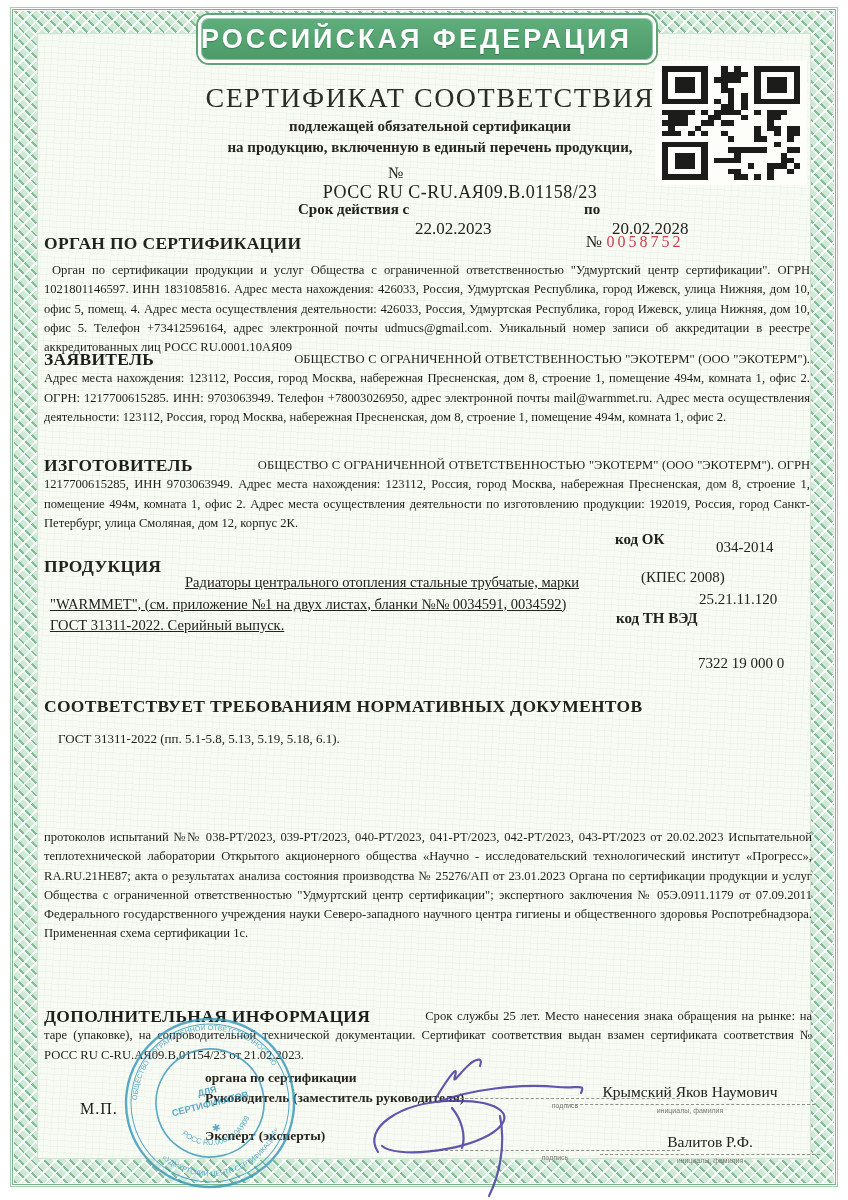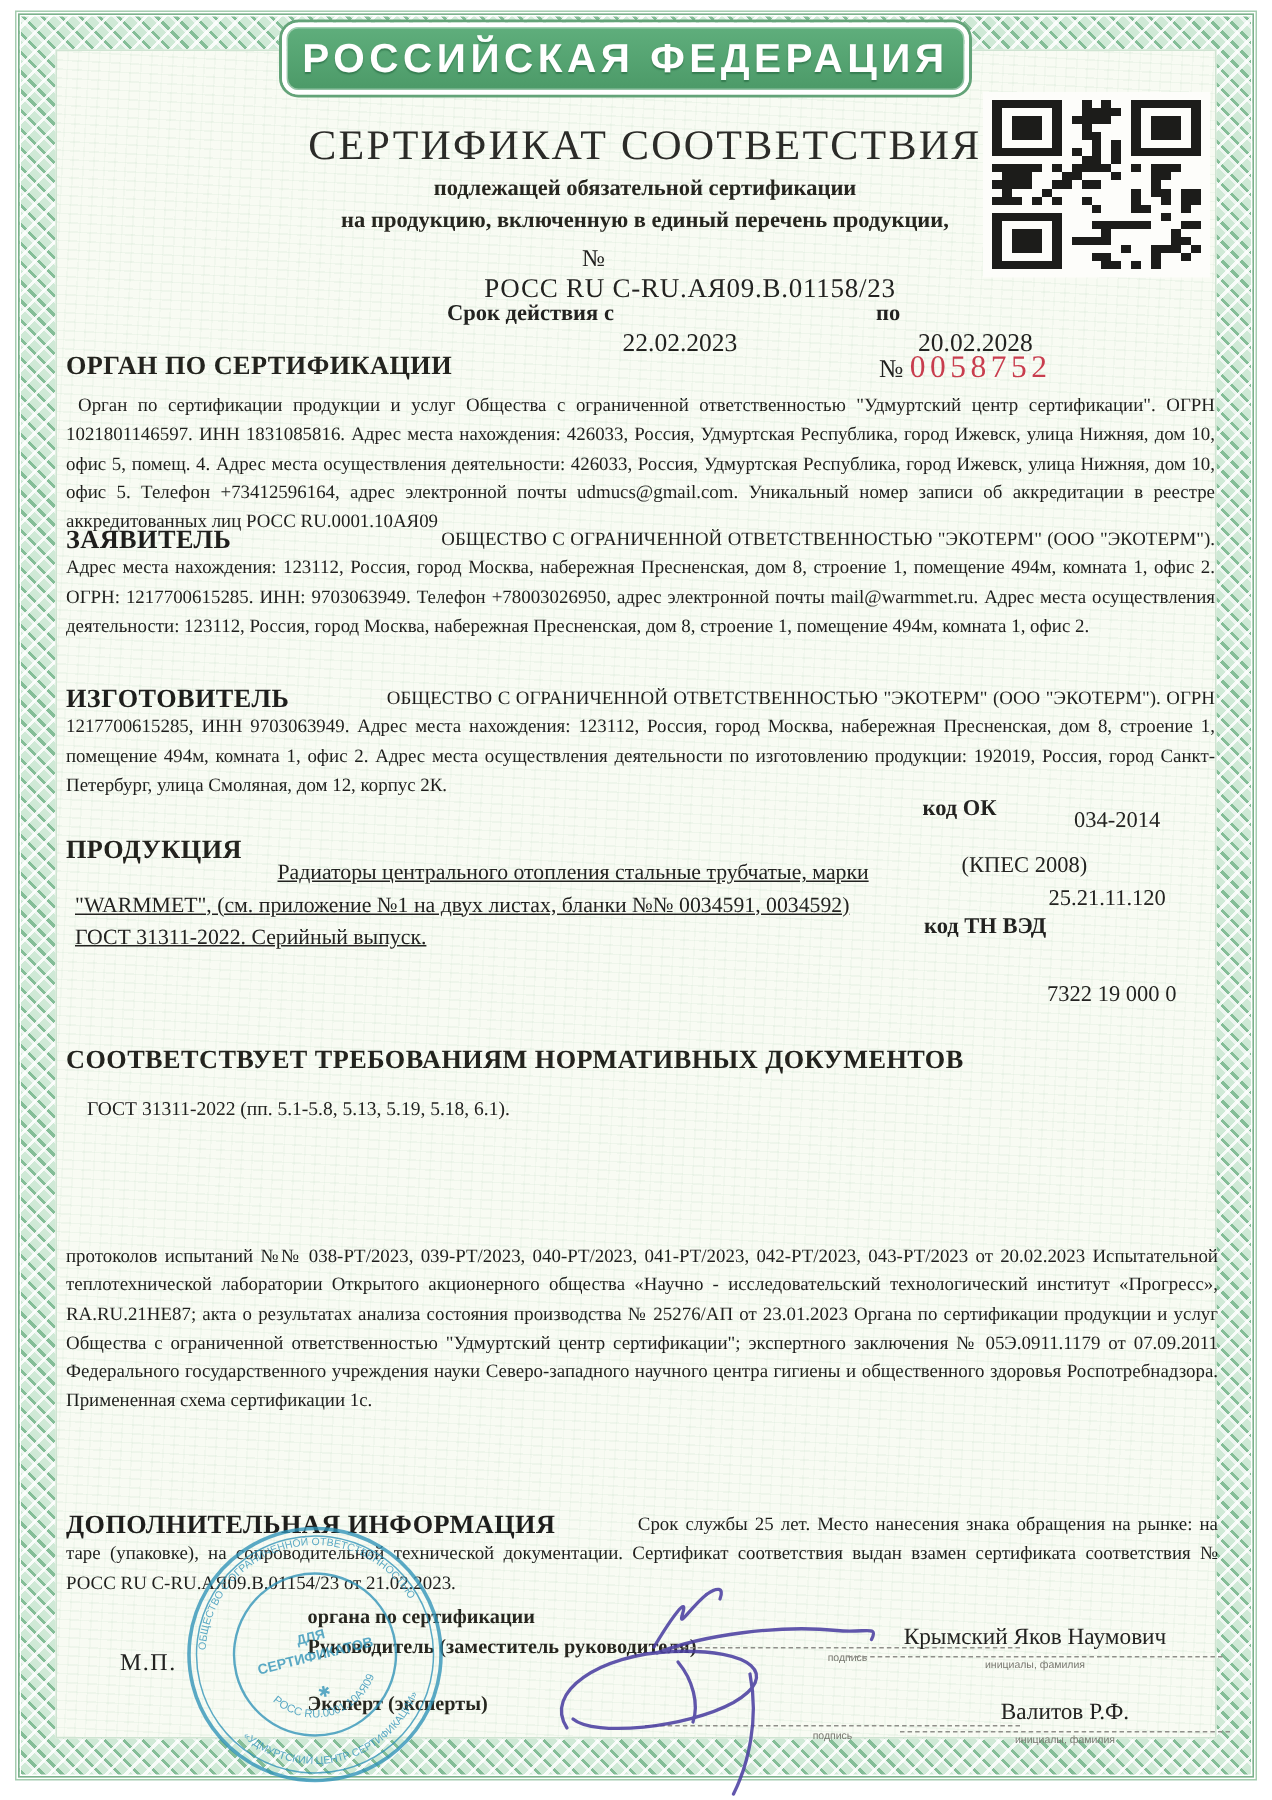--- a/index.html
+++ b/index.html
@@ -14,45 +14,45 @@
       repeating-linear-gradient(45deg, #84bd97 0 4px, #cfe9d6 4px 9px);
     border:1px solid #7cb18c;
     box-shadow:0 0 0 1px #ffffff, 0 0 0 2px #a4ccaf, inset 0 0 0 1px #ffffff;}
   .inner-page{position:absolute;left:37px;top:33px;right:37px;bottom:41px;
     background-color:#f8fbf3;
     background-image:
       repeating-linear-gradient(3deg, rgba(150,195,160,.10) 0 1px, rgba(0,0,0,0) 1px 6px),
       repeating-linear-gradient(93deg, rgba(150,195,160,.07) 0 1px, rgba(0,0,0,0) 1px 7px);
     border:1px solid #cfe4d2;}
   
-  .banner{position:absolute;left:188px;top:15px;width:452px;height:42px;
+  .banner{position:absolute;left:198px;top:15px;width:452px;height:42px;
     background:linear-gradient(#5fae7c,#4c9a68);
     border:3px solid #ffffff;border-radius:11px;
     box-shadow:0 0 0 2px #63a378, inset 0 0 0 1px rgba(255,255,255,.4);
-    display:flex;align-items:center;justify-content:center;
+    display:flex;align-items:center;justify-content:flex-start;
     color:#ffffff;font:bold 27px "Liberation Sans",sans-serif;letter-spacing:3px;
     text-shadow:0 1px 1px rgba(0,60,30,.35);}
   .qr{position:absolute;left:655px;top:61px;width:152px;height:124px;}
   .title{position:absolute;left:60px;top:82px;width:740px;text-align:center;
     font:28px "Liberation Serif",serif;letter-spacing:1.5px;color:#2b2b28;}
   .subtitle{position:absolute;left:60px;top:116px;width:740px;text-align:center;
     font:bold 15px/21px "Liberation Serif",serif;color:#26261f;}
   .no-label{position:absolute;left:388px;top:164px;font:16px "Liberation Serif",serif;}
   .cert-number{position:absolute;left:230px;top:182px;width:460px;text-align:center;
     font:18px "Liberation Serif",serif;letter-spacing:.5px;}
   .lbl-bold{position:absolute;font:bold 15px "Liberation Serif",serif;}
   .date{position:absolute;font:17px "Liberation Serif",serif;}
   
   .sec-head{font:bold 17.5px/20px "Liberation Serif",serif;letter-spacing:.3px;color:#23231e;}
   .abs{position:absolute;}
   .para{position:absolute;text-align:justify;font:12.6px/19.3px "Liberation Serif",serif;color:#1e1e1c;}
   .float-h{float:left;font:bold 17.5px/19px "Liberation Serif",serif;letter-spacing:.3px;}
   .mr140{margin-right:140px;} .mr65{margin-right:65px;} .mr12{margin-right:12px;} .mr55{margin-right:55px;}
   .blank-no{position:absolute;left:586px;top:232px;font:17px "Liberation Serif",serif;}
-  .blank-no .red{color:#c83d4e;letter-spacing:3px;font-size:21px;}
+  .blank-no .red{color:#c83d4e;letter-spacing:3px;font-size:16px;}
   .prod-lines{position:absolute;left:50px;top:572px;width:610px;
     font:14.5px/21.5px "Liberation Serif",serif;text-decoration:underline;}
   .prod-lines .ind{padding-left:135px;}
   .code{position:absolute;font:15px "Liberation Serif",serif;}
   .code-b{position:absolute;font:bold 15px "Liberation Serif",serif;}
   .gost-line{position:absolute;left:58px;top:731px;font:13px "Liberation Serif",serif;}
   
   .role{position:absolute;font:600 13.5px/20px "Liberation Serif",serif;color:#26261f;}
   .mp{position:absolute;left:80px;top:1100px;font:16px "Liberation Serif",serif;letter-spacing:1px;}
   .sigline{position:absolute;border-bottom:1px dashed #8f8f8a;height:22px;}

